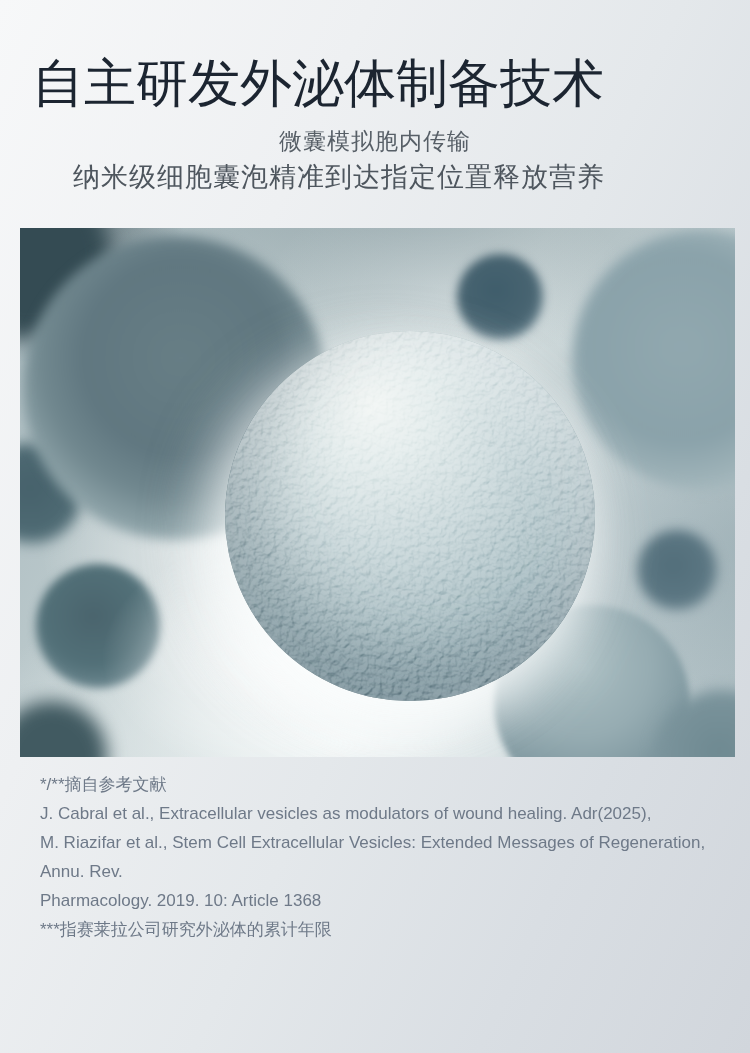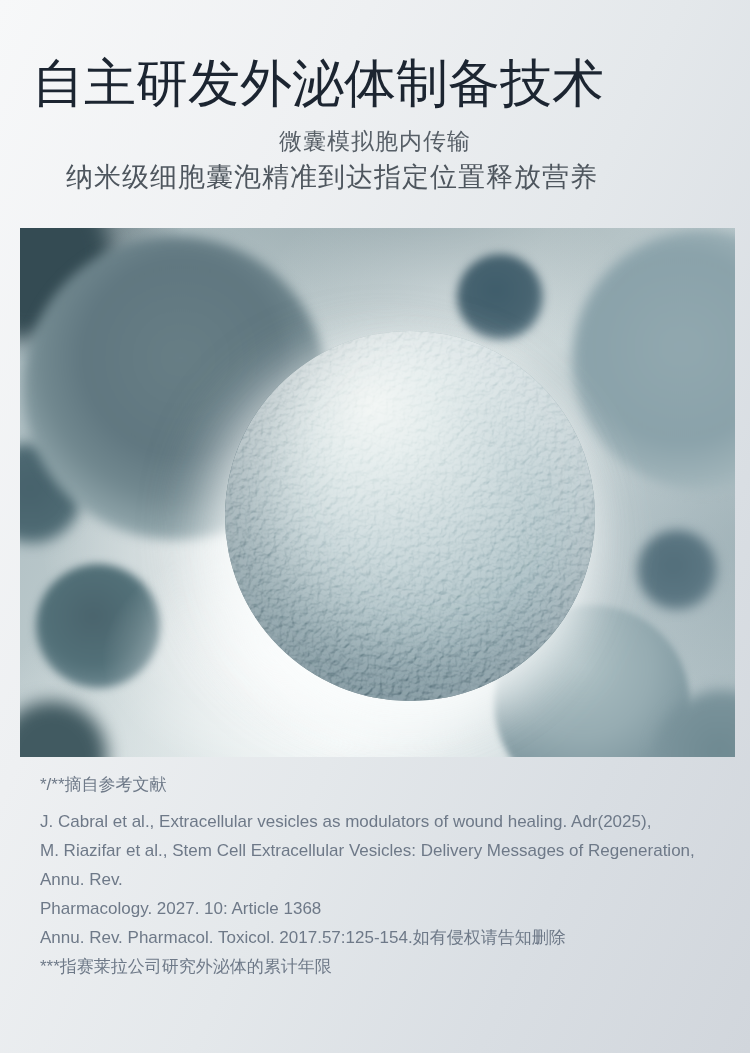--- a/index.html
+++ b/index.html
@@ -19,21 +19,21 @@
     color:#1c2531;letter-spacing:0px;margin:0;
   }
   .hero-sub1{
     position:absolute;top:127px;left:0;width:750px;
     text-align:center;font-size:23px;line-height:28px;font-weight:400;
     color:#575f67;letter-spacing:1px;margin:0;
   }
   .hero-sub2{
     position:absolute;top:161px;left:0;width:664px;
     text-align:center;font-size:27px;line-height:32px;font-weight:400;
-    color:#4e565e;letter-spacing:1px;margin:0;
+    color:#4e565e;letter-spacing:1px;margin:0;padding-left:7px;
   }
   
   .photo{
     position:absolute;left:20px;top:228px;width:715px;height:529px;overflow:hidden;
     background:
       radial-gradient(ellipse 250px 210px at -15px -15px, rgba(36,56,64,0.92), rgba(36,56,64,0) 72%),
       radial-gradient(ellipse 480px 250px at 55% -10%, rgba(99,122,130,0.50), rgba(99,122,130,0) 75%),
       radial-gradient(ellipse 300px 220px at 102% 60%, rgba(141,162,169,0.45), rgba(141,162,169,0) 72%),
       radial-gradient(ellipse 430px 270px at 42% 60%, rgba(255,255,255,0.95), rgba(255,255,255,0) 65%),
       radial-gradient(ellipse 540px 230px at 45% 97%, rgba(248,252,252,0.85), rgba(248,252,252,0) 72%),
@@ -72,21 +72,21 @@
       0 30px 60px rgba(250,253,253,0.85),
       -25px 18px 55px rgba(248,252,252,0.5);
   }
   .cell-main svg{position:absolute;left:0;top:0;mix-blend-mode:soft-light;opacity:0.9;}
   
   .refs{
     position:absolute;left:40px;top:770px;width:680px;
     font-size:17px;line-height:29px;font-weight:400;color:#6e7988;
   }
   .refs p{margin:0;}
-  .refs p:first-child{margin-bottom:8px;}
+  .refs p:first-child{margin-bottom:0;}
 </style>
 </head>
 <body>
 
 <div class="page">
 
   <h1 class="hero-title">自主研发外泌体制备技术</h1>
   <p class="hero-sub1">微囊模拟胞内传输</p>
   <p class="hero-sub2">纳米级细胞囊泡精准到达指定位置释放营养</p>
 
@@ -118,19 +118,18 @@
         <g clip-path="url(#clipMain)">
           <rect x="0" y="0" width="370" height="370" filter="url(#rough)"></rect>
         </g>
       </svg>
     </div>
   </div>
 
   <div class="refs">
     <p>*/**摘自参考文献</p>
     <p>J. Cabral et al., Extracellular vesicles as modulators of wound healing. Adr(2025),</p>
-    <p>M. Riazifar et al., Stem Cell Extracellular Vesicles: Delivery Messages of Regeneration, Annu. Rev.</p>
-    <p>Pharmacology. 2027. 10: Article 1368</p>
-    <p>Annu. Rev. Pharmacol. Toxicol. 2017.57:125-154.如有侵权请告知删除</p>
+    <p>M. Riazifar et al., Stem Cell Extracellular Vesicles: Extended Messages of Regeneration, Annu. Rev.</p>
+    <p>Pharmacology. 2019. 10: Article 1368</p>
     <p>***指赛莱拉公司研究外泌体的累计年限</p>
   </div>
 
 </div>
 
 </body></html>

